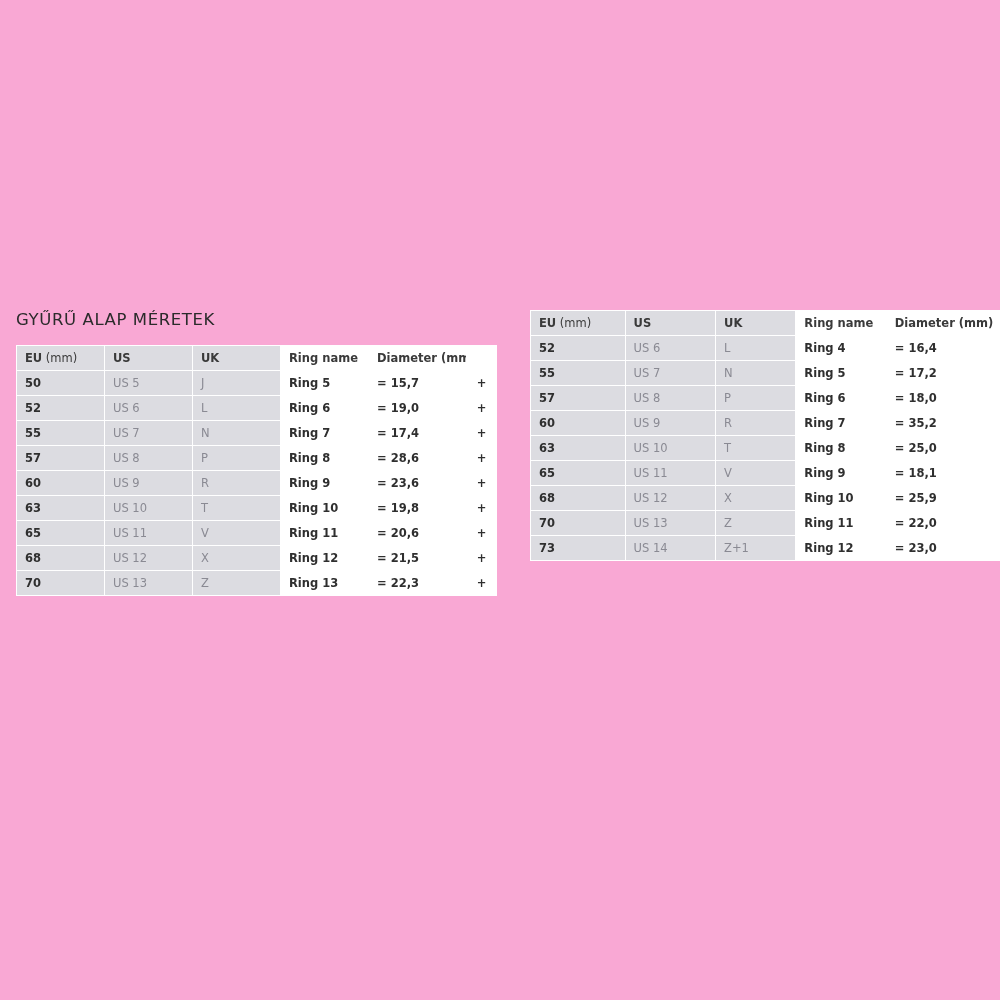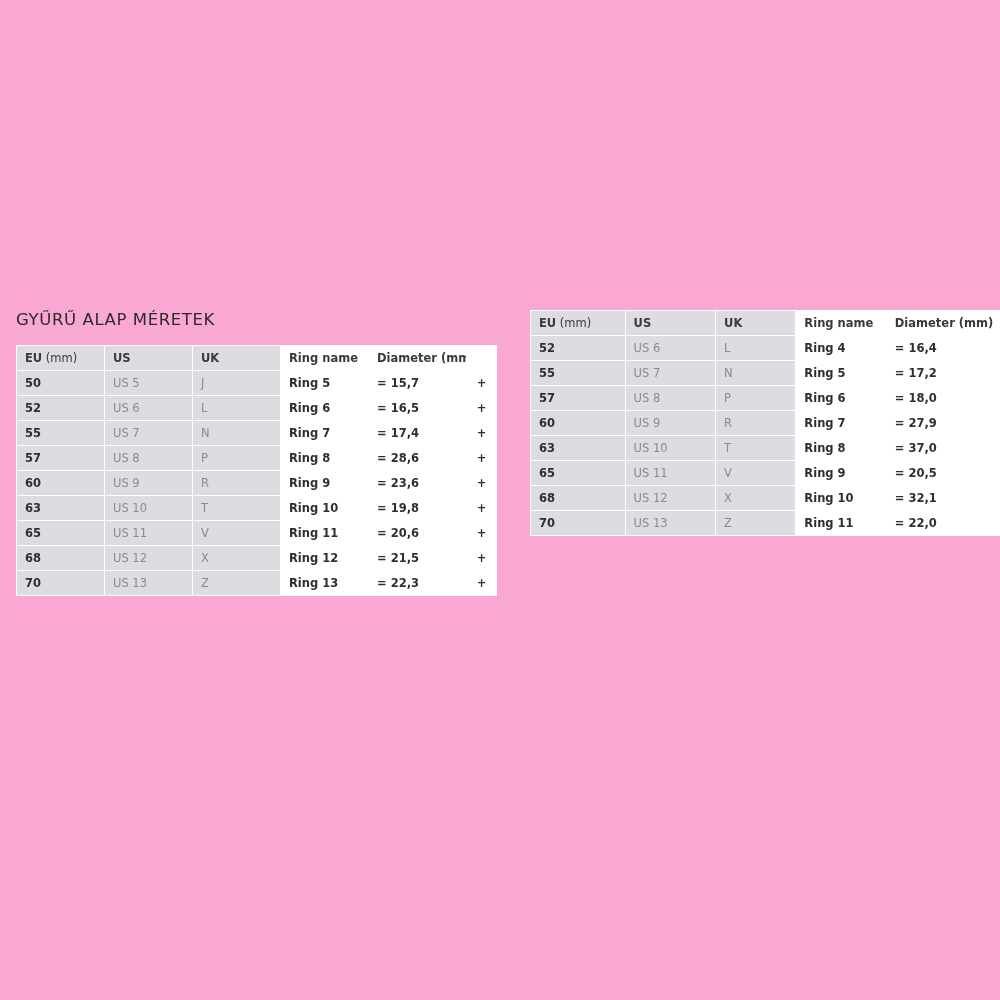--- a/index.html
+++ b/index.html
@@ -128,21 +128,21 @@
           <td class="c-uk">J</td>
           <td class="c-name">Ring 5</td>
           <td class="c-dia">= 15,7</td>
           <td class="c-plus">+</td>
         </tr>
         <tr class="shade">
           <td class="c-eu">52</td>
           <td class="c-us">US 6</td>
           <td class="c-uk">L</td>
           <td class="c-name">Ring 6</td>
-          <td class="c-dia">= 16,5</td>
+          <td class="c-dia">= 19,0</td>
           <td class="c-plus">+</td>
         </tr>
         <tr class="shade">
           <td class="c-eu">55</td>
           <td class="c-us">US 7</td>
           <td class="c-uk">N</td>
           <td class="c-name">Ring 7</td>
           <td class="c-dia">= 17,4</td>
           <td class="c-plus">+</td>
         </tr>
@@ -234,47 +234,54 @@
           <td class="c-us">US 8</td>
           <td class="c-uk">P</td>
           <td class="c-name">Ring 6</td>
           <td class="c-dia">= 18,0</td>
         </tr>
         <tr class="shade">
           <td class="c-eu">60</td>
           <td class="c-us">US 9</td>
           <td class="c-uk">R</td>
           <td class="c-name">Ring 7</td>
-          <td class="c-dia">= 27,9</td>
+          <td class="c-dia">= 35,2</td>
         </tr>
         <tr class="shade">
           <td class="c-eu">63</td>
           <td class="c-us">US 10</td>
           <td class="c-uk">T</td>
           <td class="c-name">Ring 8</td>
-          <td class="c-dia">= 37,0</td>
+          <td class="c-dia">= 25,0</td>
         </tr>
         <tr class="shade">
           <td class="c-eu">65</td>
           <td class="c-us">US 11</td>
           <td class="c-uk">V</td>
           <td class="c-name">Ring 9</td>
-          <td class="c-dia">= 20,5</td>
+          <td class="c-dia">= 18,1</td>
         </tr>
         <tr class="shade">
           <td class="c-eu">68</td>
           <td class="c-us">US 12</td>
           <td class="c-uk">X</td>
           <td class="c-name">Ring 10</td>
-          <td class="c-dia">= 32,1</td>
+          <td class="c-dia">= 25,9</td>
         </tr>
         <tr class="shade">
           <td class="c-eu">70</td>
           <td class="c-us">US 13</td>
           <td class="c-uk">Z</td>
           <td class="c-name">Ring 11</td>
           <td class="c-dia">= 22,0</td>
         </tr>
+        <tr class="shade">
+          <td class="c-eu">73</td>
+          <td class="c-us">US 14</td>
+          <td class="c-uk">Z+1</td>
+          <td class="c-name">Ring 12</td>
+          <td class="c-dia">= 23,0</td>
+        </tr>
       </tbody>
     </table>
   </div>
 
 </div>
 
 </body></html>

